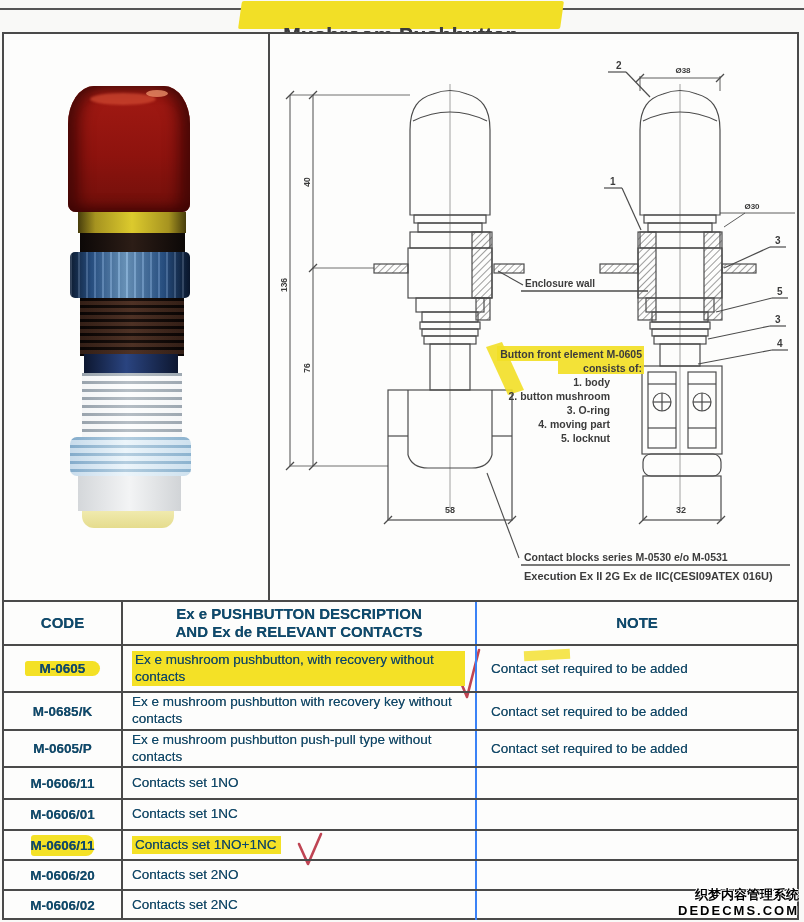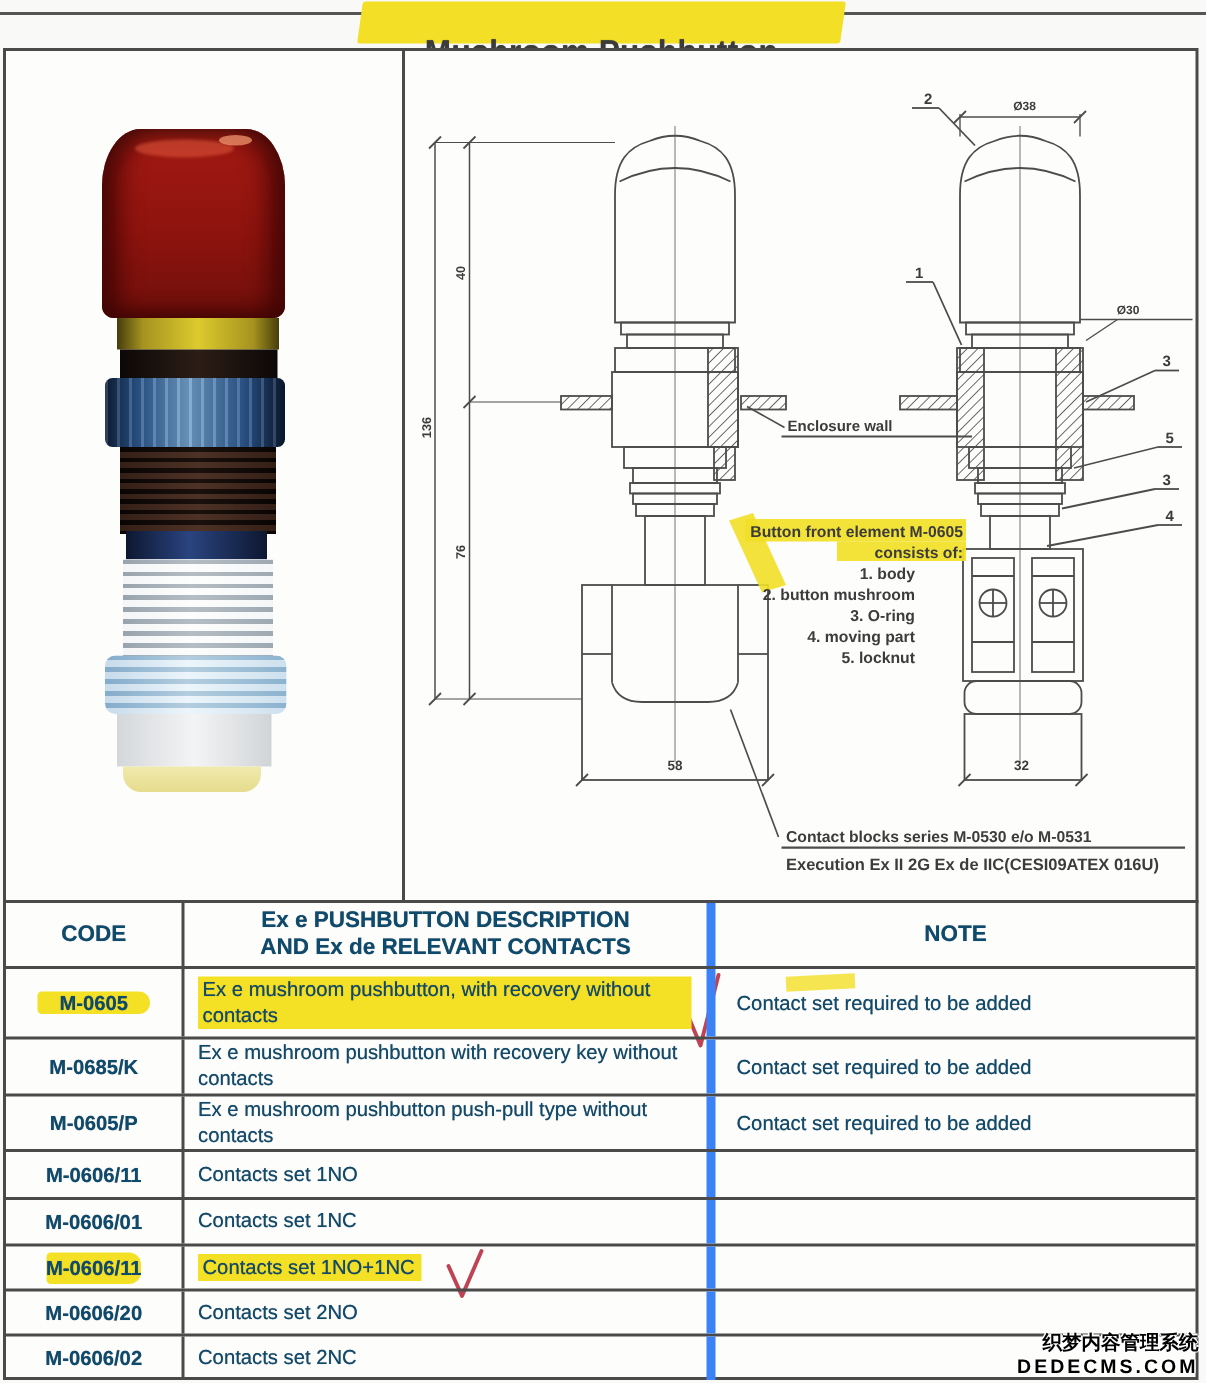--- a/index.html
+++ b/index.html
@@ -52,21 +52,21 @@
   
   .draw-svg{position:absolute;left:0;top:0;pointer-events:none;}
   .draw-svg text{font-family:"Liberation Sans",sans-serif;fill:#3c3c3c;font-weight:bold;}
   
   .dtable{position:absolute;left:4px;top:602px;width:793px;height:318px;display:flex;flex-direction:column;
           font-size:13.5px;color:#0c4a6e;text-shadow:0 0 .5px rgba(45,45,45,.7);}
   .trow{display:flex;border-bottom:2px solid #4a4a4a;box-sizing:border-box;}
   .trow:last-child{border-bottom:none;}
   .tcell{box-sizing:border-box;display:flex;align-items:center;}
   .c-code{width:119px;border-right:2px solid #4a4a4a;justify-content:center;font-weight:bold;text-align:center;}
-  .c-desc{width:354px;border-right:6px solid #3b82f6;padding:2px 10px 2px 9px;line-height:1.25;}
+  .c-desc{width:354px;border-right:2px solid #3b82f6;padding:2px 10px 2px 9px;line-height:1.25;}
   .c-note{flex:1;padding-left:14px;}
   .thead .tcell{justify-content:center;text-align:center;font-weight:bold;font-size:15px;line-height:1.2;padding:0;}
   .hl{background:#f4e126;box-decoration-break:clone;-webkit-box-decoration-break:clone;padding:1px 5px 1px 3px;}
   .hl-code{background:#f4e126;padding:0 15px;border-radius:3px 8px 8px 3px;}
   
   .wm{position:absolute;right:5px;bottom:3px;text-align:right;font-weight:bold;font-size:13px;color:#000000;line-height:1.25;
       text-shadow:-1px 0 0 #fff,1px 0 0 #fff,0 -1px 0 #fff,0 1px 0 #fff;}
   .wm .wm2{letter-spacing:2px;}
 </style>
 </head>

